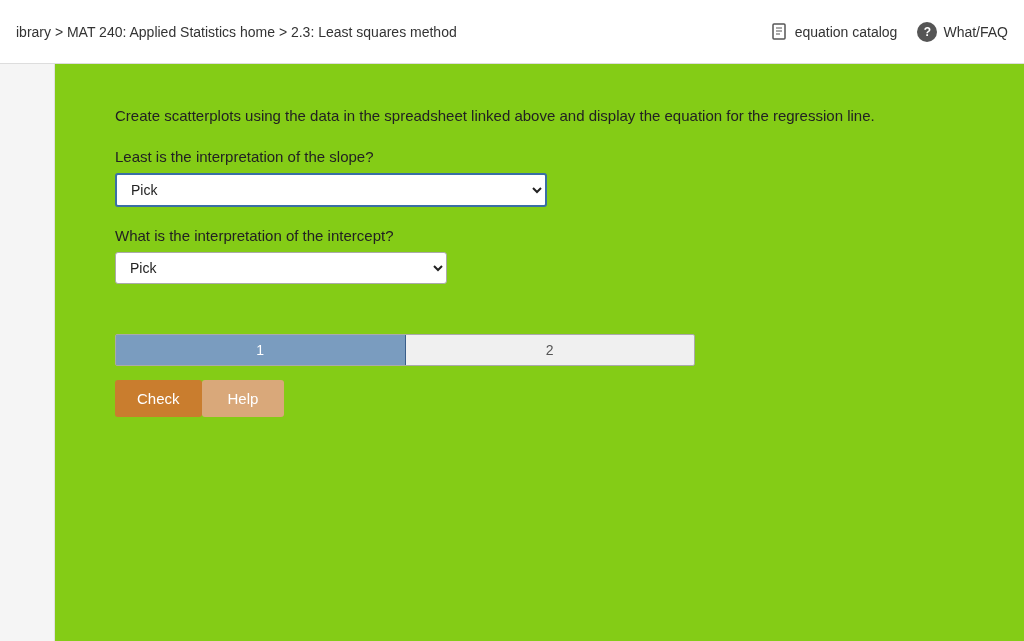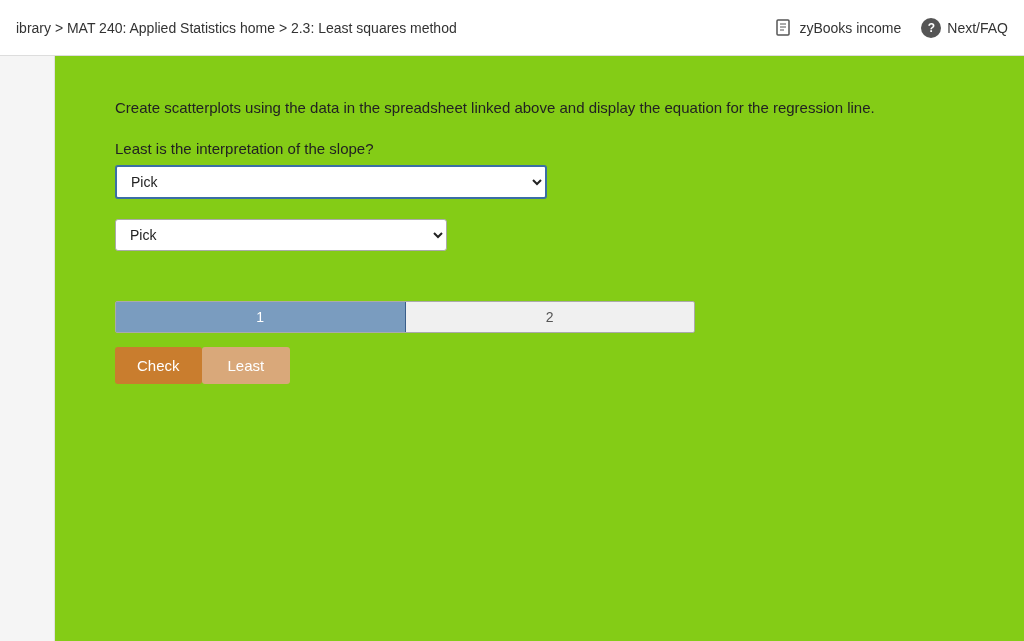--- a/index.html
+++ b/index.html
@@ -4,21 +4,21 @@
   <style>
     * { box-sizing: border-box; margin: 0; padding: 0; }
     body { font-family: Georgia, 'Times New Roman', serif; background: #fff; color: #222; font-size: 15px; }
 
     
     .top-nav {
       display: flex;
       align-items: center;
       justify-content: space-between;
       padding: 0 16px;
-      height: 56px;
+      height: 64px;
       border-bottom: 1px solid #ddd;
       background: #fff;
     }
     .breadcrumb {
       font-size: 14px;
       color: #333;
       font-family: Arial, sans-serif;
     }
     .nav-right {
       display: flex;
@@ -216,54 +216,55 @@
 <nav class="top-nav">
   <div class="breadcrumb">ibrary &gt; MAT 240: Applied Statistics home &gt; 2.3: Least squares method</div>
   <div class="nav-right">
     <div class="catalog-link">
       <svg width="18" height="18" viewBox="0 0 18 18" fill="none">
         <rect x="2" y="1" width="12" height="15" rx="1" stroke="#555" stroke-width="1.5" fill="none"></rect>
         <line x1="5" y1="5" x2="11" y2="5" stroke="#555" stroke-width="1"></line>
         <line x1="5" y1="8" x2="11" y2="8" stroke="#555" stroke-width="1"></line>
         <line x1="5" y1="11" x2="9" y2="11" stroke="#555" stroke-width="1"></line>
       </svg>
-      <span>zyBooks income</span>
+      <span>equation catalog</span>
     </div>
     <div class="help-link">
       <div class="question-mark-badge">?</div>
-      <span>Next/FAQ</span>
+      <span>What/FAQ</span>
     </div>
   </div>
 </nav>
 
 <div class="page-wrapper">
   <div class="left-sidebar"></div>
   <div class="main-content">
 
     <p class="content-text">Create scatterplots using the data in the spreadsheet linked above and display the equation for the regression line.</p>
 
 
     <div class="question-block">
       <p>Least is the interpretation of the slope?</p>
       <select class="slope-select">
         <option>Pick</option>
       </select>
     </div>
 
     <div class="question-block">
+      <p>What is the interpretation of the intercept?</p>
       <select class="intercept-select">
         <option>Pick</option>
       </select>
     </div>
 
     <div class="progress-section">
       <div class="progress-bar-row">
         <div class="progress-seg-1">1</div>
         <div class="progress-seg-2">2</div>
       </div>
       <div class="btn-row">
         <button class="btn-check">Check</button>
-        <button class="btn-next">Least</button>
+        <button class="btn-next">Help</button>
       </div>
     </div>
 
   </div>
 </div>
 
 </body></html>

